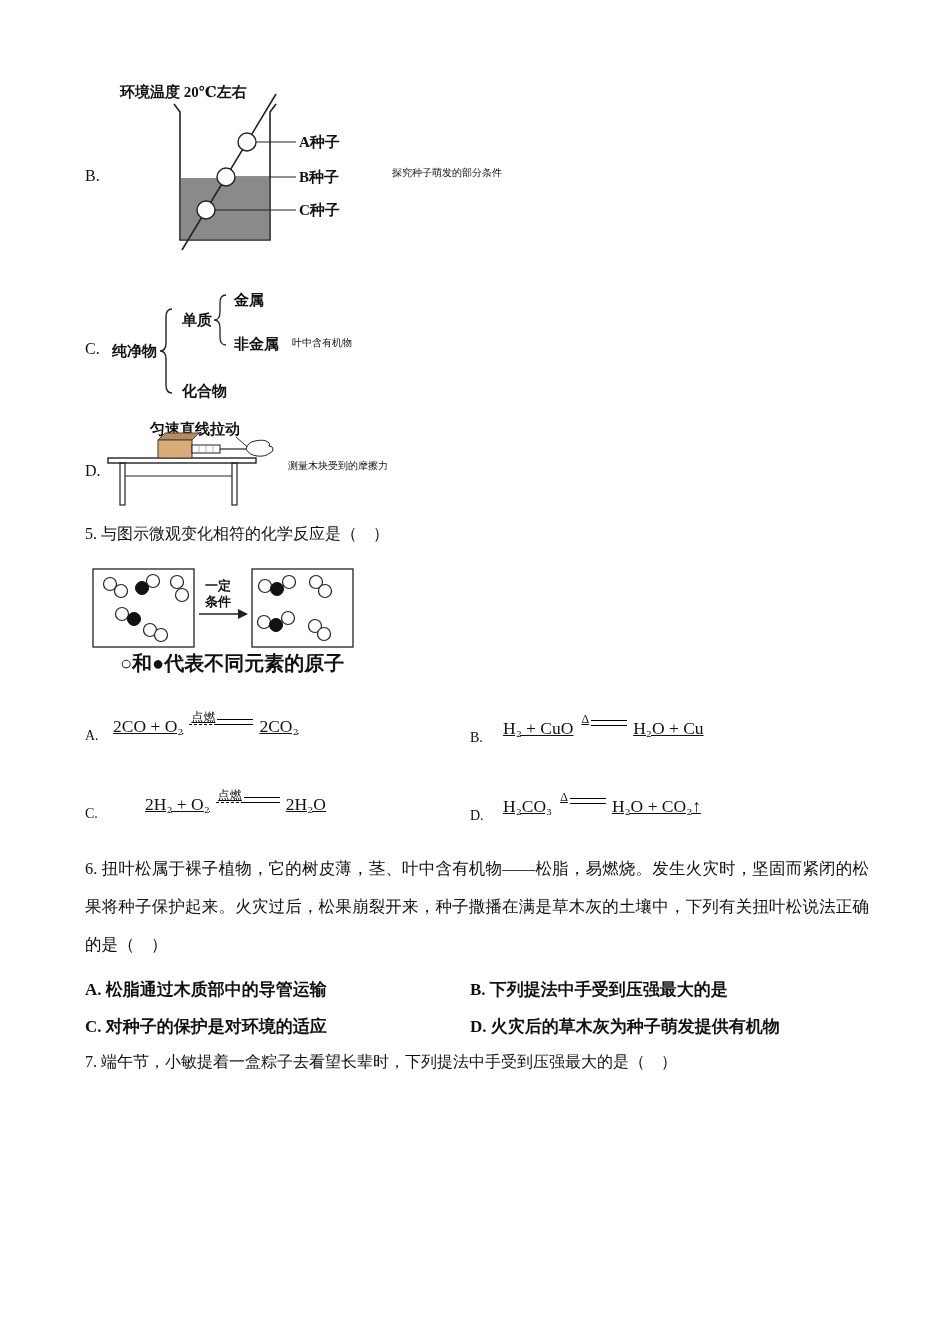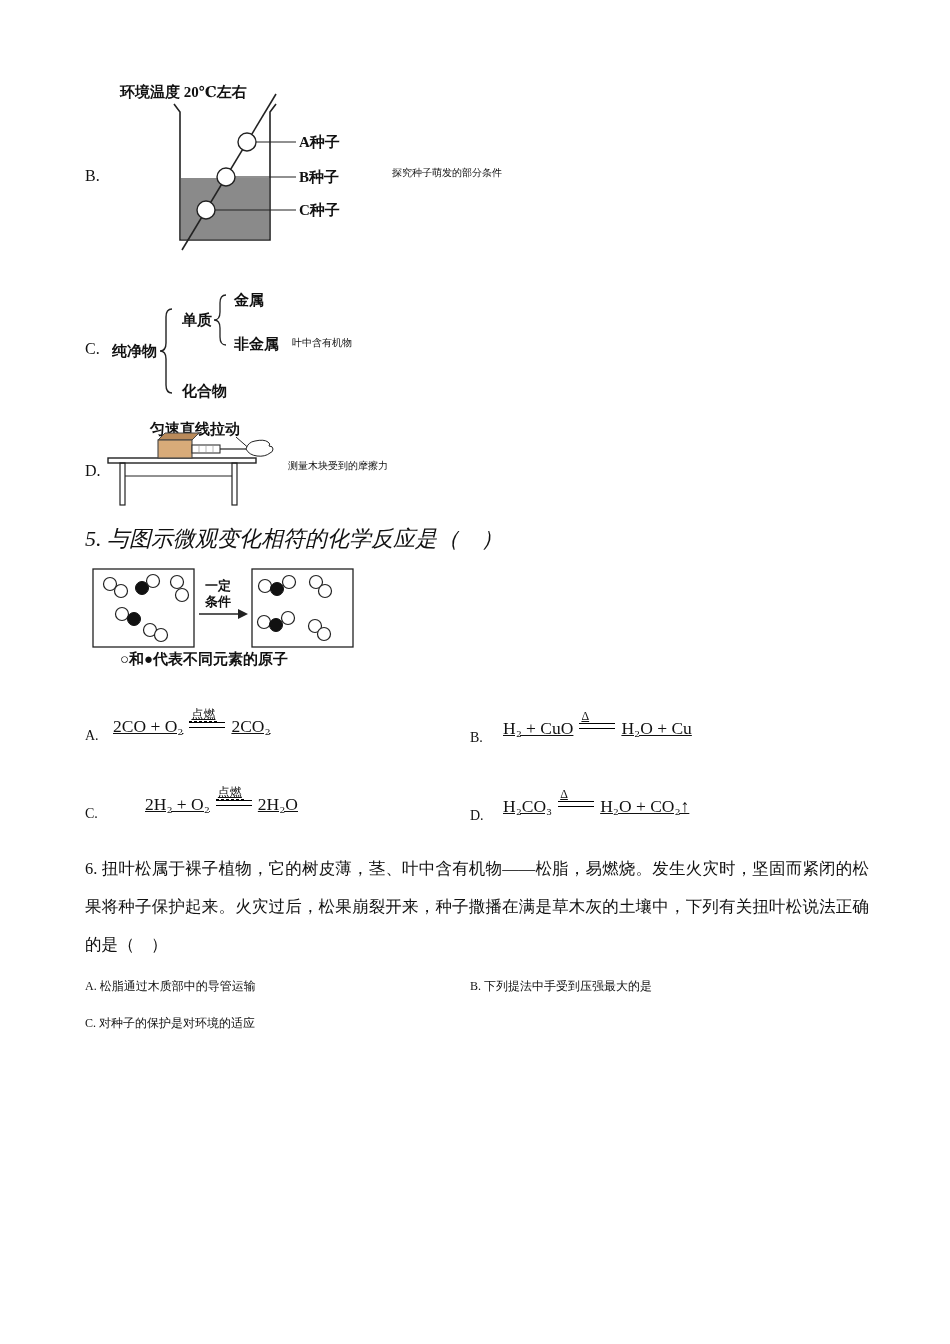--- a/index.html
+++ b/index.html
@@ -9,29 +9,29 @@
     background:#ffffff;
     font-family:"Liberation Serif","DejaVu Serif",serif;
     color:#111;
     overflow:hidden;
   }
   .abs{position:absolute;}
   .opt-label{font-size:16px;}
   .body-text{font-size:16.5px;line-height:38px;}
   .caption{font-size:10px;}
   .para{width:784px;text-align:justify;}
-  .q-line{font-size:22px;white-space:nowrap;font-style:italic;}
-  .choice{font-size:12px;white-space:nowrap;}
+  .q-line{font-size:16px;white-space:nowrap;}
+  .choice{font-size:17px;white-space:nowrap;font-weight:bold;}
   svg text{font-family:"Liberation Serif","DejaVu Serif",serif;fill:#111;}
   .equation{
     display:flex;align-items:center;
     font-size:17.5px;white-space:nowrap;text-decoration:underline;
   }
   .eq-cond{
-    display:flex;flex-direction:column;align-items:flex-start;
+    display:flex;flex-direction:row;align-items:flex-end;
     margin:0 6px;position:relative;top:-9px;
   }
   .eq-cond-text{font-size:12px;line-height:1;padding:0 2px 1px 2px;}
   .eq-cond-text.ign{border-bottom:1px dashed #000;}
   .eq-line{width:36px;height:4px;border-top:1.5px solid #000;border-bottom:1.5px solid #000;}
   .eq-label{font-size:14px;}
 </style>
 </head>
 <body>
 
@@ -130,21 +130,21 @@
     <circle cx="197" cy="16" r="6.5" fill="#fff" stroke="#222" stroke-width="1.2"></circle>
     <circle cx="224" cy="16" r="6.5" fill="#fff" stroke="#222" stroke-width="1.2"></circle>
     <circle cx="233" cy="25" r="6.5" fill="#fff" stroke="#222" stroke-width="1.2"></circle>
     <circle cx="172" cy="56" r="6.5" fill="#fff" stroke="#222" stroke-width="1.2"></circle>
     <circle cx="184" cy="59" r="6.5" fill="#111" stroke="#111" stroke-width="1"></circle>
     <circle cx="196" cy="52" r="6.5" fill="#fff" stroke="#222" stroke-width="1.2"></circle>
     <circle cx="223" cy="60" r="6.5" fill="#fff" stroke="#222" stroke-width="1.2"></circle>
     <circle cx="232" cy="68" r="6.5" fill="#fff" stroke="#222" stroke-width="1.2"></circle>
   </svg>
 
-  <span class="abs" style="left:120px;top:650px;font-size:15px;font-weight:bold;">○和●代表不同元素的原子</span>
+  <span class="abs" style="left:120px;top:650px;font-size:20px;font-weight:bold;">○和●代表不同元素的原子</span>
 
   <span class="abs eq-label" style="left:85px;top:728px;">A.</span>
   <div class="abs equation" style="left:113px;top:716px;">
     <span>2CO + O₂</span>
     <span class="eq-cond">
       <span class="eq-cond-text ign">点燃</span>
       <span class="eq-line"></span>
     </span>
     <span>2CO₂</span>
   </div>
@@ -177,15 +177,17 @@
       <span class="eq-line"></span>
     </span>
     <span>H₂O + CO₂↑</span>
   </div>
 
   <div class="abs body-text para" style="left:85px;top:850px;">6. 扭叶松属于裸子植物，它的树皮薄，茎、叶中含有机物——松脂，易燃烧。发生火灾时，坚固而紧闭的松果将种子保护起来。火灾过后，松果崩裂开来，种子撒播在满是草木灰的土壤中，下列有关扭叶松说法正确的是（　）</div>
 
   <span class="abs choice" style="left:85px;top:978px;">A. 松脂通过木质部中的导管运输</span>
   <span class="abs choice" style="left:470px;top:978px;">B. 下列提法中手受到压强最大的是</span>
   <span class="abs choice" style="left:85px;top:1015px;text-align:right;">C. 对种子的保护是对环境的适应</span>
+  <span class="abs choice" style="left:470px;top:1015px;">D. 火灾后的草木灰为种子萌发提供有机物</span>
 
+  <span class="abs q-line" style="left:85px;top:1052px;">7. 端午节，小敏提着一盒粽子去看望长辈时，下列提法中手受到压强最大的是（　）</span>
 
 </div>
 
 </body></html>

